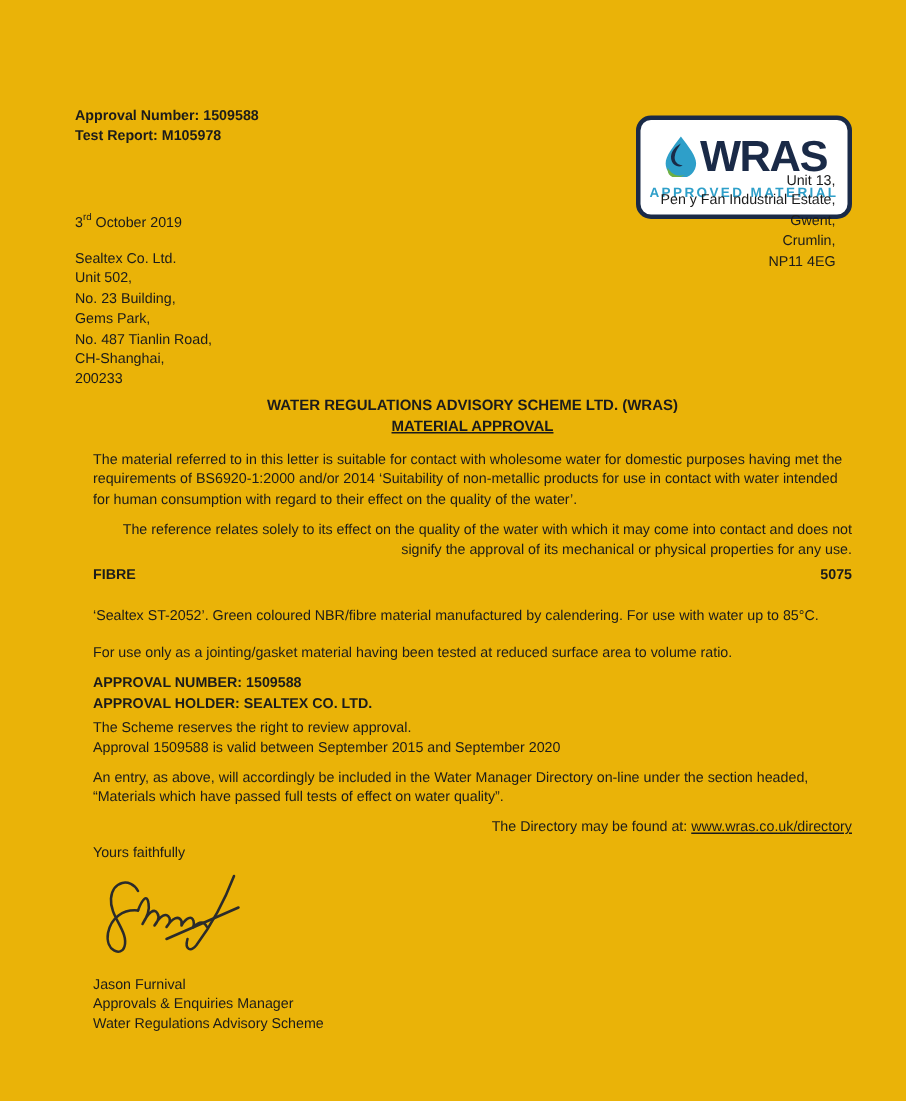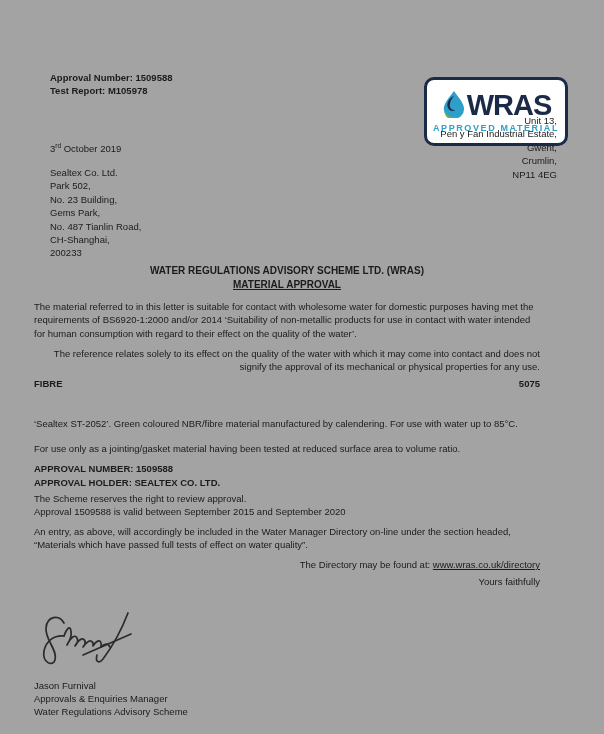--- a/index.html
+++ b/index.html
@@ -1,21 +1,21 @@
 <!DOCTYPE html>
 <html style="--navy: #1a2a47; --blue: #2e9fc9; --green: #6fb044; --ink: #1b1b1b;"><head>
 <meta charset="utf-8">
 <style>
   :root{
     --navy:#1a2a47; --blue:#2e9fc9; --green:#6fb044; --ink:#1b1b1b;
   }
   *{margin:0;padding:0;box-sizing:border-box;}
   html,body{background:#e9e9e9;}
   .page{
-    position:relative;width:604px;height:734px;background:#a3a3a3;
+    position:relative;width:604px;height:734px;background:#eab308;
     font-family:"Liberation Sans","DejaVu Sans",sans-serif;
     color:var(--ink);font-size:9.5px;line-height:13.3px;
     margin:0 auto;overflow:hidden;
   }
   
   .meta-top{position:absolute;left:50px;top:71px;font-weight:bold;line-height:13px;}
   
   .logo-box{
     position:absolute;left:424px;top:39px;width:144px;height:69px;
     border:3px solid var(--navy);border-radius:10px;background:#fff;
@@ -34,28 +34,28 @@
   }
   .drop-main{fill:var(--blue);}
   .drop-swirl{fill:var(--navy);}
   .drop-leaf{fill:var(--green);}
   
   .addr-wras{position:absolute;right:47px;top:114px;text-align:right;line-height:13.4px;}
   .date-line{position:absolute;left:50px;top:142px;}
   .date-line sup{font-size:6.5px;vertical-align:super;line-height:0;}
   .recipient{position:absolute;left:50px;top:166px;line-height:13.4px;}
   
-  .body{position:absolute;left:34px;top:264px;width:506px;}
+  .body{position:absolute;left:62px;top:264px;width:506px;}
   .title-block{text-align:center;font-weight:bold;font-size:10px;line-height:13.5px;margin-bottom:9px;}
   .title-underline{text-decoration:underline;text-underline-offset:1px;}
   .p{margin-bottom:9px;}
   .mb7{margin-bottom:7px;} .mb4{margin-bottom:4px;text-align:right;}
   .mb12{margin-bottom:12px;} .mb6{margin-bottom:6px;}
-  .mb5{margin-bottom:21px;text-align:right;}
-  .material-row{display:flex;justify-content:space-between;font-weight:bold;margin-bottom:26px;}
+  .mb5{margin-bottom:5px;}
+  .material-row{display:flex;justify-content:space-between;font-weight:bold;margin-bottom:13px;}
   .approval-block{font-weight:bold;line-height:13.3px;margin-bottom:3px;}
   .link{color:var(--ink);text-decoration:underline;cursor:pointer;}
   .signature-wrap{height:60px;margin:5px 0 9px 4px;}
   .sig-path{stroke:#2b2b2b;stroke-width:1.7;fill:none;stroke-linecap:round;stroke-linejoin:round;}
   .footer-block{line-height:13.3px;}
 </style>
 </head>
 <body>
 
 <div class="page">
@@ -84,21 +84,21 @@
     <div>Pen y Fan Industrial Estate,</div>
     <div>Gwent,</div>
     <div>Crumlin,</div>
     <div>NP11 4EG</div>
   </div>
 
   <div class="date-line"><span>3</span><sup>rd</sup><span> October 2019</span></div>
 
   <div class="recipient">
     <div>Sealtex Co. Ltd.</div>
-    <div>Park 502,</div>
+    <div>Unit 502,</div>
     <div>No. 23 Building,</div>
     <div>Gems Park,</div>
     <div>No. 487 Tianlin Road,</div>
     <div>CH-Shanghai,</div>
     <div>200233</div>
   </div>
 
   <div class="body">
     <div class="title-block">
       <div>WATER REGULATIONS ADVISORY SCHEME LTD. (WRAS)</div>

